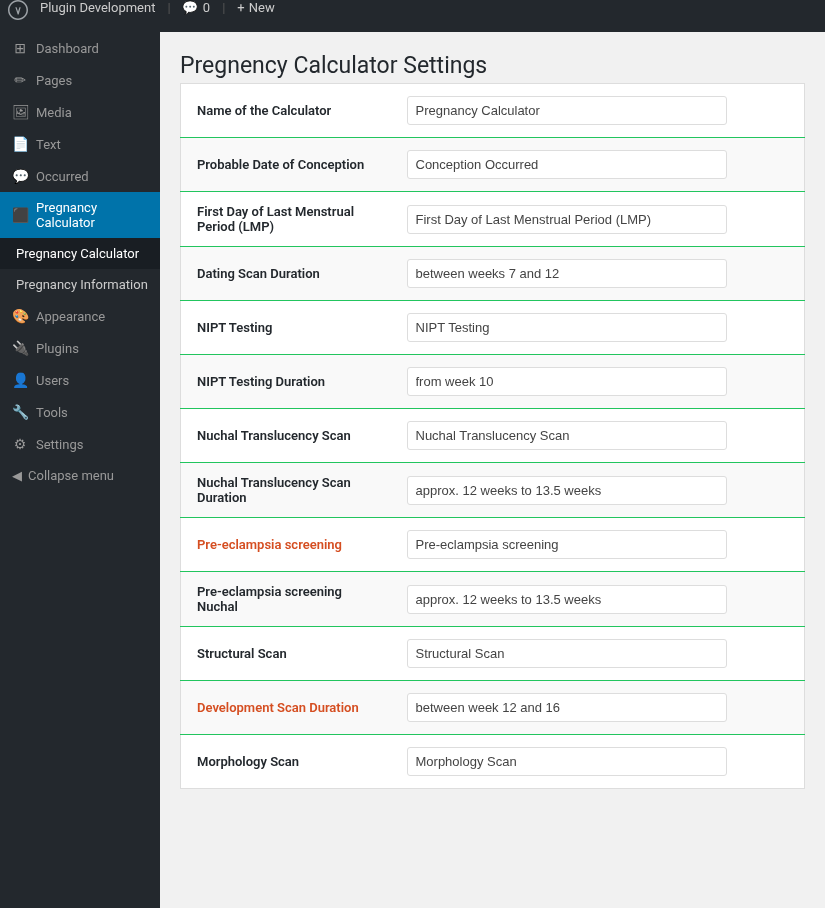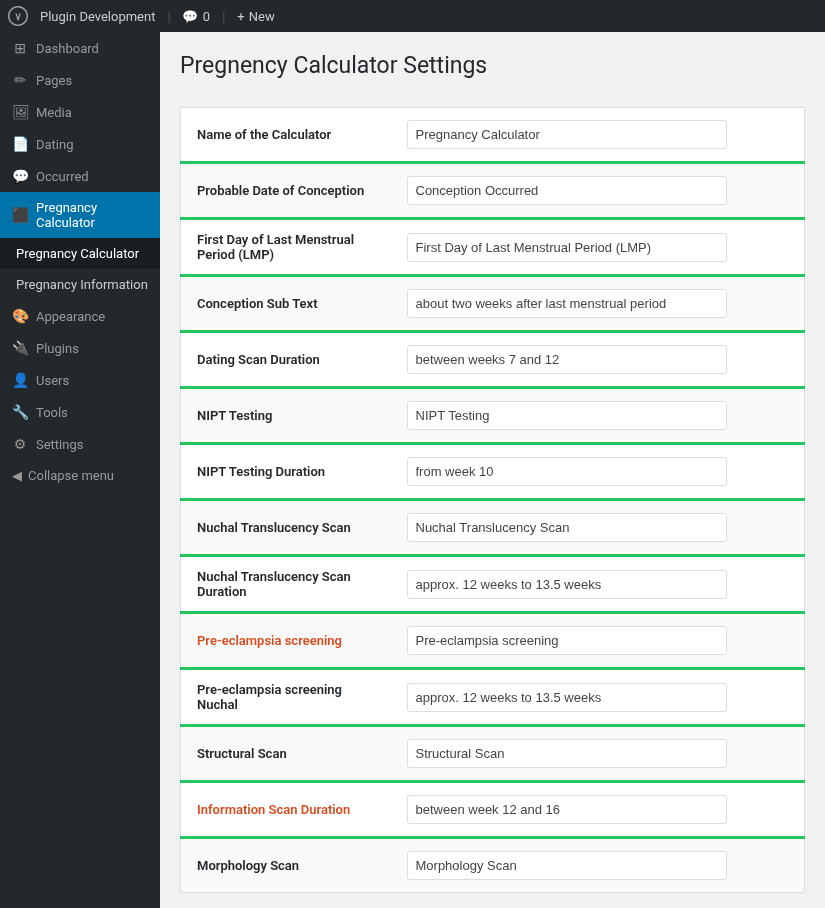--- a/index.html
+++ b/index.html
@@ -4,21 +4,21 @@
   <style>
     * { box-sizing: border-box; margin: 0; padding: 0; }
     body { font-family: -apple-system, BlinkMacSystemFont, "Segoe UI", Roboto, sans-serif; font-size: 13px; background: #f1f1f1; display: flex; flex-direction: column; height: 908px; overflow: hidden; }
 
     
     .admin-bar {
       background: #23282d;
       color: #ccc;
       height: 32px;
       display: flex;
-      align-items: center;
+      align-items: flex-start;
       padding: 0 8px;
       gap: 12px;
       flex-shrink: 0;
     }
     .admin-bar .wp-logo { width: 20px; height: 20px; fill: #9ea3a8; }
     .admin-bar .site-name { color: #ccc; font-size: 13px; }
     .admin-bar .sep { color: #555; }
     .admin-bar .comments-icon { color: #ccc; font-size: 13px; display: flex; align-items: center; gap: 4px; }
     .admin-bar .new-item { color: #ccc; font-size: 13px; display: flex; align-items: center; gap: 4px; }
 
@@ -58,31 +58,31 @@
       flex: 1;
       overflow-y: auto;
       background: #f1f1f1;
       padding: 20px 20px 20px 20px;
     }
 
     h1.page-title {
       font-size: 23px;
       font-weight: 400;
       color: #23282d;
-      margin-bottom: 28px;
+      margin-bottom: 4px;
     }
 
     
     .form-table {
       background: #fff;
       border: 1px solid #ddd;
       width: 100%;
       border-collapse: collapse;
     }
-    .form-table tr { border-bottom: 3px solid #22c55e; }
+    .form-table tr { border-bottom: 1px solid #22c55e; }
     .form-table tr:last-child { border-bottom: none; }
     .form-table td {
       padding: 12px 16px;
       vertical-align: middle;
     }
     .form-table td.label-cell {
       width: 210px;
       font-weight: 600;
       color: #23282d;
       font-size: 13px;
@@ -131,21 +131,21 @@
     <a class="sidebar-item">
       <span class="icon">✏</span>
       <span>Pages</span>
     </a>
     <a class="sidebar-item">
       <span class="icon">🖼</span>
       <span>Media</span>
     </a>
     <a class="sidebar-item">
       <span class="icon">📄</span>
-      <span>Dating</span>
+      <span>Text</span>
     </a>
     <a class="sidebar-item">
       <span class="icon">💬</span>
       <span>Occurred</span>
     </a>
     <a class="sidebar-item active">
       <span class="icon">⬛</span>
       <span>Pregnancy Calculator</span>
     </a>
     <div class="sidebar-submenu">
@@ -193,24 +193,20 @@
           </tr>
           <tr>
             <td class="label-cell">Probable Date of Conception</td>
             <td class="input-cell"><input type="text" value="Conception Occurred" style=""></td>
           </tr>
           <tr>
             <td class="label-cell">First Day of Last Menstrual Period (LMP)</td>
             <td class="input-cell"><input type="text" value="First Day of Last Menstrual Period (LMP)" style=""></td>
           </tr>
           <tr>
-            <td class="label-cell">Conception Sub Text</td>
-            <td class="input-cell"><input type="text" value="about two weeks after last menstrual period" style=""></td>
-          </tr>
-          <tr>
             <td class="label-cell">Dating Scan Duration</td>
             <td class="input-cell"><input type="text" value="between weeks 7 and 12" style=""></td>
           </tr>
           <tr>
             <td class="label-cell">NIPT Testing</td>
             <td class="input-cell"><input type="text" value="NIPT Testing" style=""></td>
           </tr>
           <tr>
             <td class="label-cell">NIPT Testing Duration</td>
             <td class="input-cell"><input type="text" value="from week 10" style=""></td>
@@ -229,21 +225,21 @@
           </tr>
           <tr>
             <td class="label-cell">Pre-eclampsia screening Nuchal</td>
             <td class="input-cell"><input type="text" value="approx. 12 weeks to 13.5 weeks" style=""></td>
           </tr>
           <tr>
             <td class="label-cell">Structural Scan</td>
             <td class="input-cell"><input type="text" value="Structural Scan" style=""></td>
           </tr>
           <tr>
-            <td class="label-cell highlight">Information Scan Duration</td>
+            <td class="label-cell highlight">Development Scan Duration</td>
             <td class="input-cell"><input type="text" value="between week 12 and 16" style=""></td>
           </tr>
           <tr>
             <td class="label-cell">Morphology Scan</td>
             <td class="input-cell"><input type="text" value="Morphology Scan" style=""></td>
           </tr>
         </tbody>
     </table>
   </div>
 </div>

